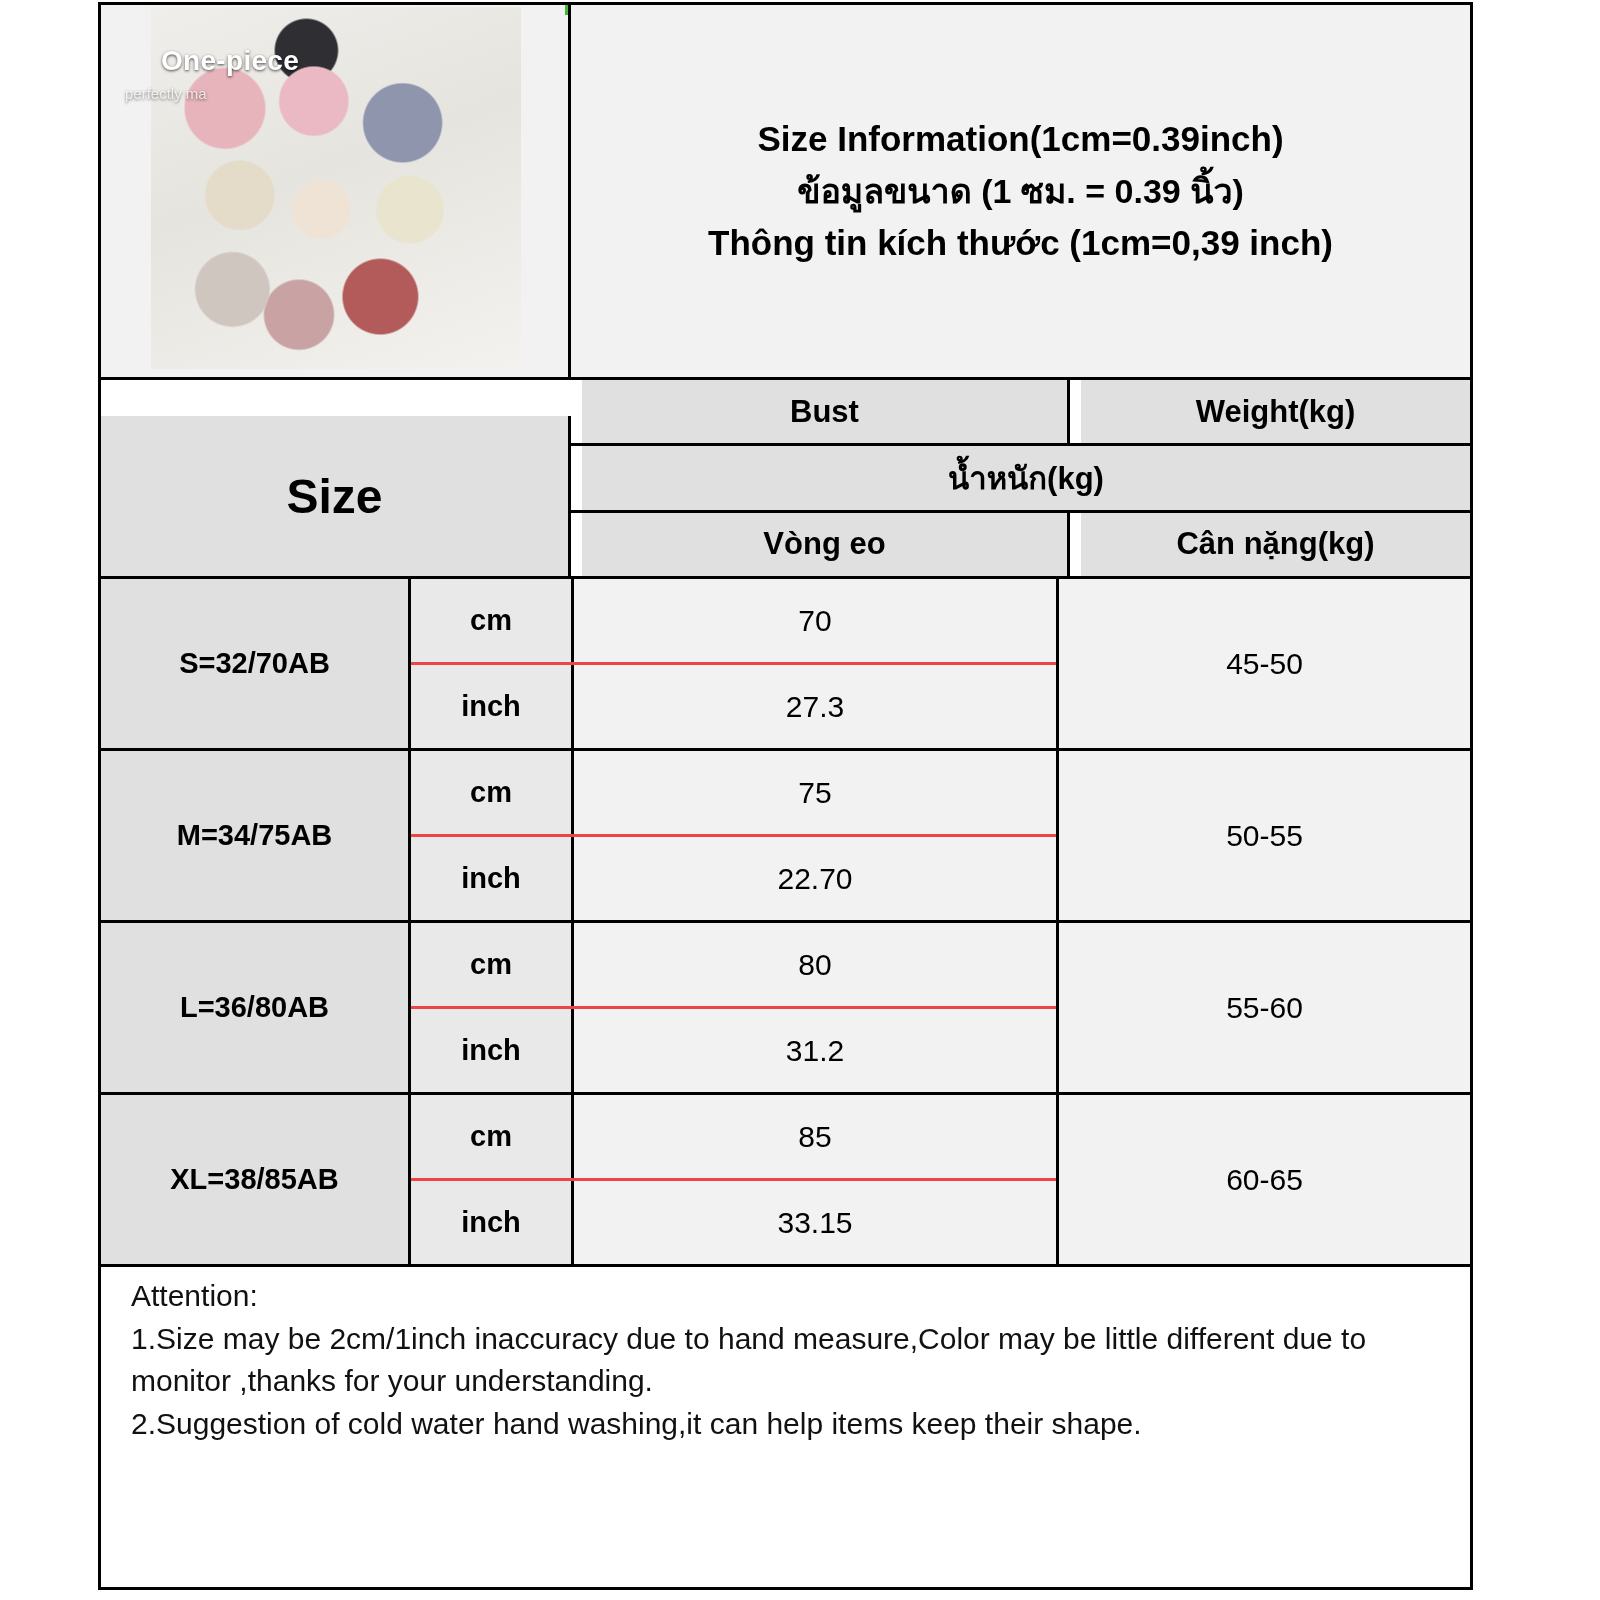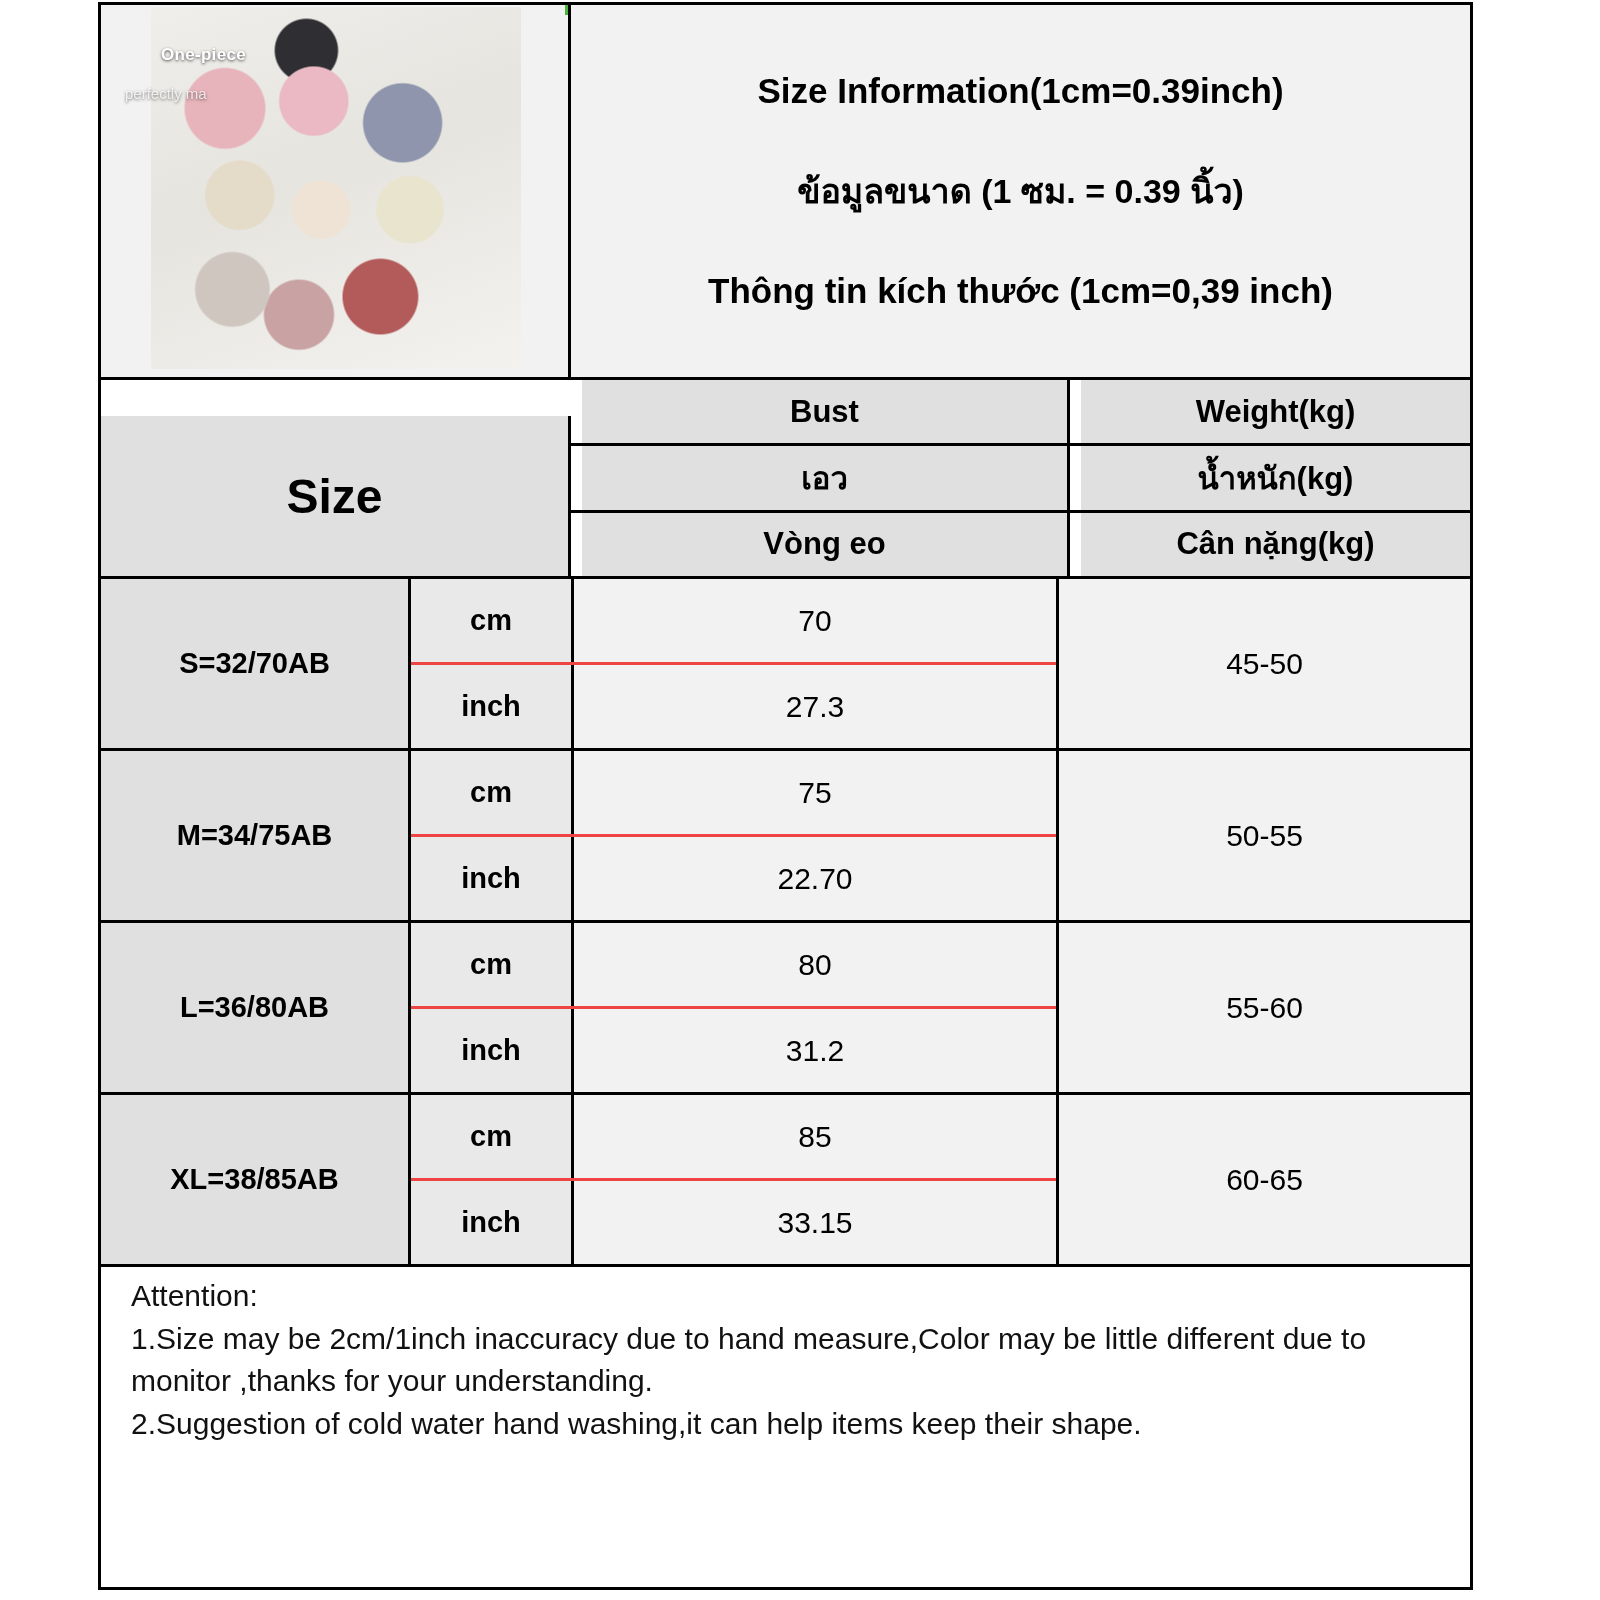--- a/index.html
+++ b/index.html
@@ -63,21 +63,21 @@
       radial-gradient(circle at 68% 32%, #8e95ad 0 11%, transparent 11.5%),
       radial-gradient(circle at 42% 12%, #2e2e33 0 8%, transparent 8.5%),
       linear-gradient(160deg, #efeeea 0%, #e6e4df 45%, #f3f2ee 100%);
   }
   .photo-label {
     position: absolute;
     left: 60px;
     top: 40px;
     color: #ffffff;
     font-weight: bold;
-    font-size: 17px;
+    font-size: 28px;
     text-shadow: 0 1px 3px rgba(0,0,0,.7);
     letter-spacing: .3px;
   }
   .photo-sub {
     position: absolute;
     left: 24px;
     top: 80px;
     color: rgba(255,255,255,.78);
     font-size: 15px;
     text-shadow: 0 1px 3px rgba(0,0,0,.55);
@@ -93,21 +93,20 @@
   }
   .title-cell {
     flex: 1 1 auto;
     background: #f2f2f2;
     display: flex;
     flex-direction: column;
     align-items: center;
     justify-content: center;
     text-align: center;
     padding: 0 14px;
-    gap: 48px;
   }
   .title-line {
     font-weight: bold;
     font-size: 35px;
     line-height: 1.5;
     color: #000;
     white-space: nowrap;
   }
   .title-line.thai { font-size: 34px; }
 
@@ -241,21 +240,20 @@
     </div>
 
     <div class="hdr">
       <div class="hdr-size">Size</div>
       <div class="hdr-cols">
         <div class="hdr-sub">
           <div class="hdr-bust">Bust</div>
           <div class="hdr-weight">Weight(kg)</div>
         </div>
         <div class="hdr-sub">
-          <div class="hdr-bust">เอว</div>
           <div class="hdr-weight">น้ำหนัก(kg)</div>
         </div>
         <div class="hdr-sub">
           <div class="hdr-bust">Vòng eo</div>
           <div class="hdr-weight">Cân nặng(kg)</div>
         </div>
       </div>
     </div>
 
     <div class="row">

